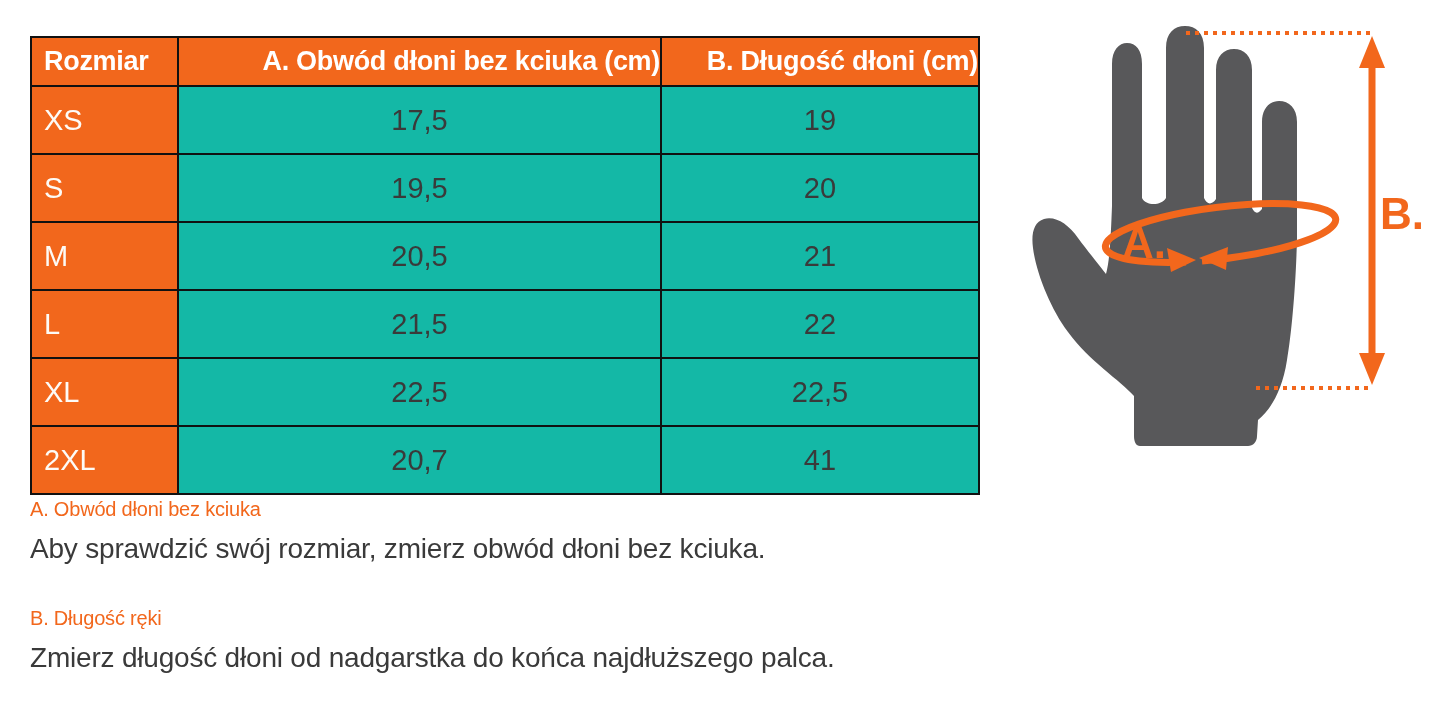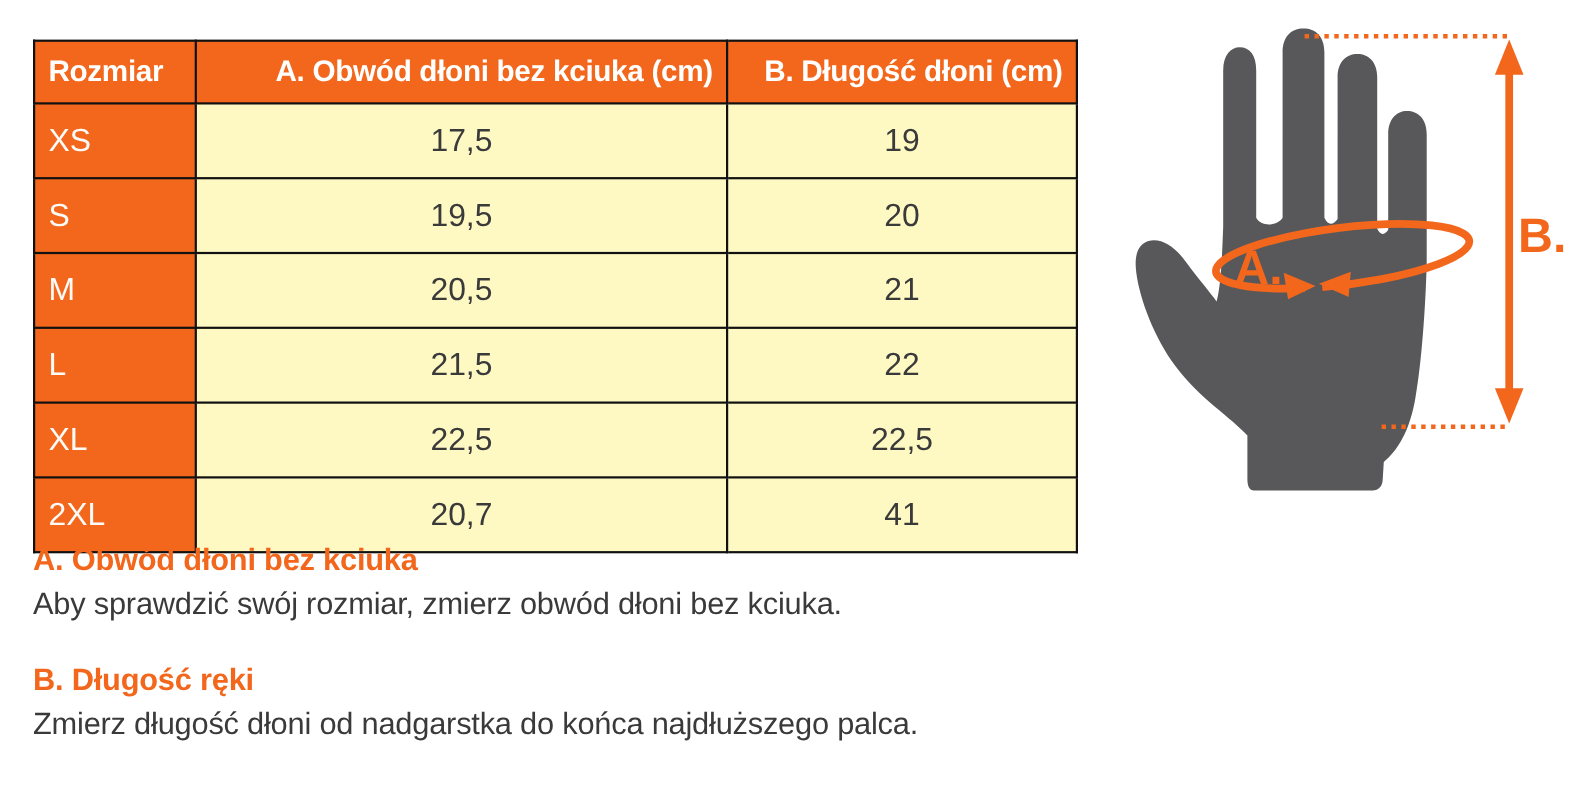--- a/index.html
+++ b/index.html
@@ -25,21 +25,21 @@
     position:absolute;left:30px;top:36px;
     width:948px;
     border-collapse:collapse;
     table-layout:fixed;
   }
   table.size-table col.c1{width:147px;}
   table.size-table col.c2{width:483px;}
   table.size-table col.c3{width:318px;}
   table.size-table th, table.size-table td{
     border:2px solid var(--line);
-    padding:12px;
+    padding:0;
   }
   table.size-table thead tr{height:49px;}
   table.size-table tbody tr{height:68px;}
   table.size-table thead th{
     background:var(--accent);
     color:#ffffff;
     font-weight:bold;
     font-size:27px;
     letter-spacing:-0.3px;
     text-align:right;
@@ -52,43 +52,43 @@
   table.size-table tbody th{
     background:var(--accent);
     color:#fdfbf7;
     font-weight:normal;
     font-size:29px;
     text-align:left;
     padding-left:12px;
     vertical-align:middle;
   }
   table.size-table tbody td{
-    background:#fef9c3;
+    background:#14b8a6;
     color:var(--ink);
     font-size:29px;
     text-align:center;
     vertical-align:middle;
   }
 
   
   .hand-wrap{
     position:absolute;left:1000px;top:0;
     width:440px;height:480px;
   }
 
   
   .note{
     position:absolute;left:30px;
     letter-spacing:-0.2px;
   }
   .note h3{
     margin:0 0 11px 0;
     color:var(--accent);
-    font-size:28px;
-    font-weight:bold;
+    font-size:20px;
+    font-weight:normal;
     line-height:28px;
   }
   .note p{
     margin:0;
     color:var(--ink);
     font-size:28px;
     line-height:30px;
   }
   .note-a{top:495px;}
   .note-b{top:604px;}

